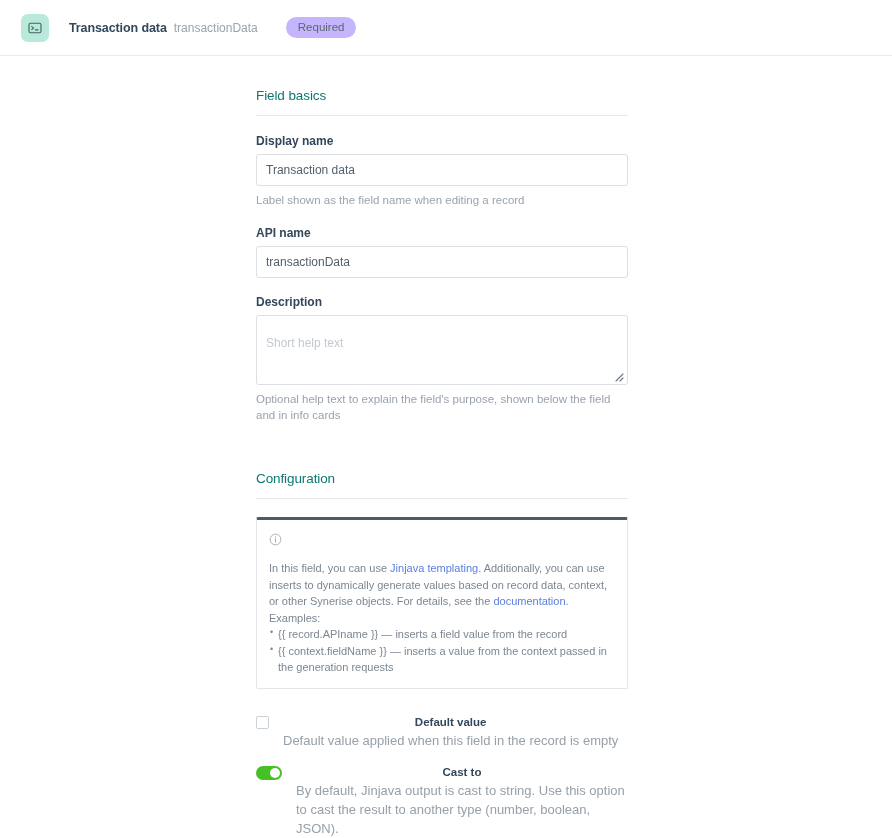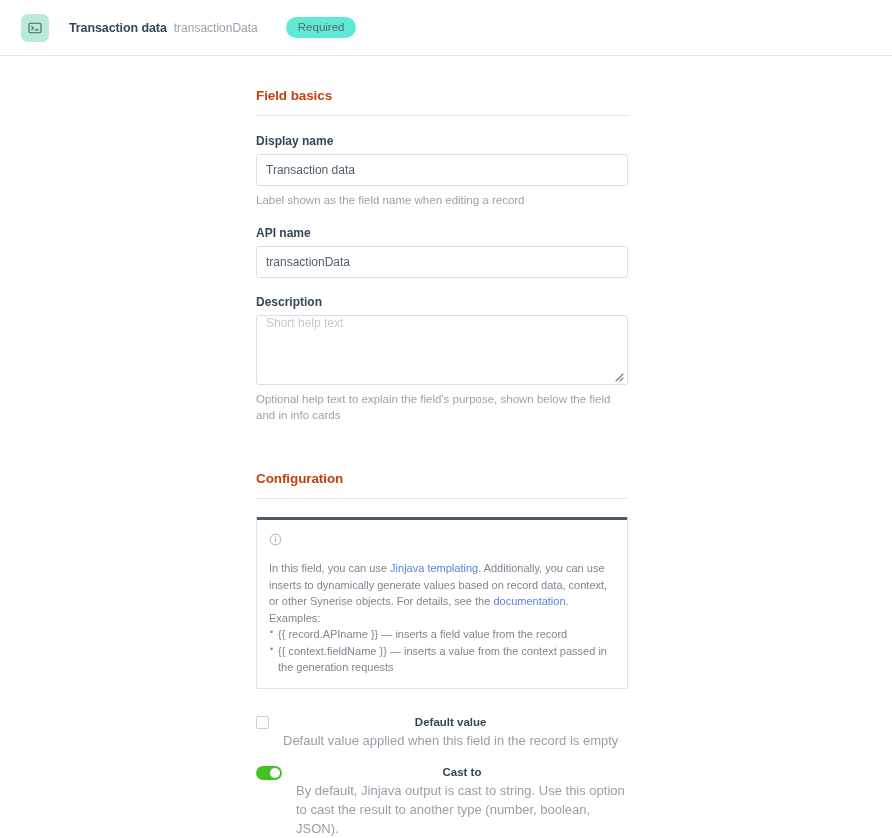--- a/index.html
+++ b/index.html
@@ -38,42 +38,42 @@
     color: #33475b;
     letter-spacing: -0.1px;
   }
   .topbar-api {
     margin-left: 7px;
     font-size: 12px;
     color: #9aa3ad;
   }
   .badge-required {
     margin-left: 28px;
-    background: #5eead4;
+    background: #c4b5fd;
     color: #5c6770;
     font-size: 11.5px;
     border-radius: 11px;
     padding: 5px 12px 5px 12px;
     line-height: 1;
   }
 
   
   .content {
     width: 892px;
     padding-top: 32px;
   }
   .col {
     width: 372px;
     margin-left: 256px;
   }
 
   .section-title {
     font-size: 13.5px;
-    font-weight: bold;
-    color: #c2410c;
+    font-weight: normal;
+    color: #0f766e;
     margin: 0 0 12px 0;
     letter-spacing: -0.1px;
   }
   .section-rule {
     height: 1px;
     background: #e5e7ea;
     width: 372px;
     margin-bottom: 18px;
   }
 
@@ -101,21 +101,21 @@
   .textarea-wrap { position: relative; width: 372px; }
   .text-area {
     width: 372px;
     height: 70px;
     border: 1px solid #dcdfe3;
     border-radius: 3px;
     background: #fff;
     font-family: "Liberation Sans", sans-serif;
     font-size: 12px;
     color: #52606d;
-    padding: 0 9px;
+    padding: 20px 9px;
     outline: none;
     resize: none;
     display: block;
   }
   .text-area::placeholder { color: #c3c9cf; }
   .resize-grip {
     position: absolute;
     right: 4px; bottom: 3px;
     width: 12px; height: 12px;
     pointer-events: none;

